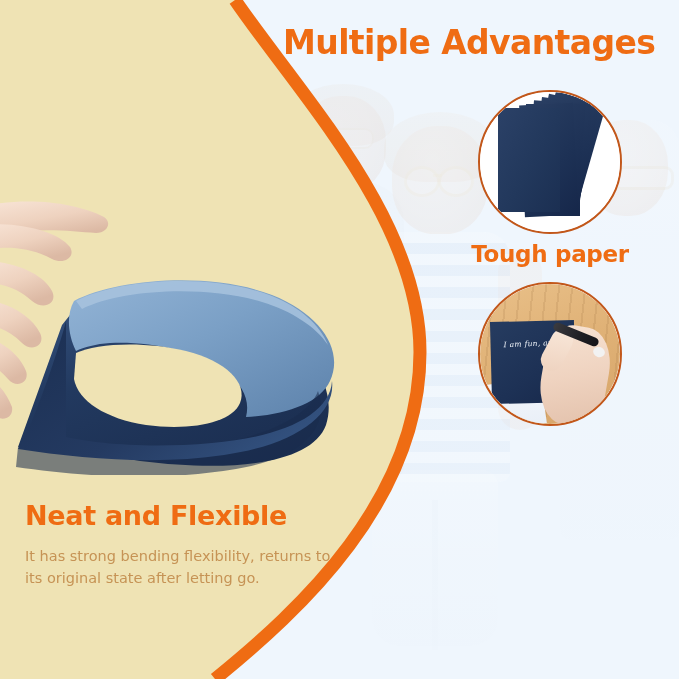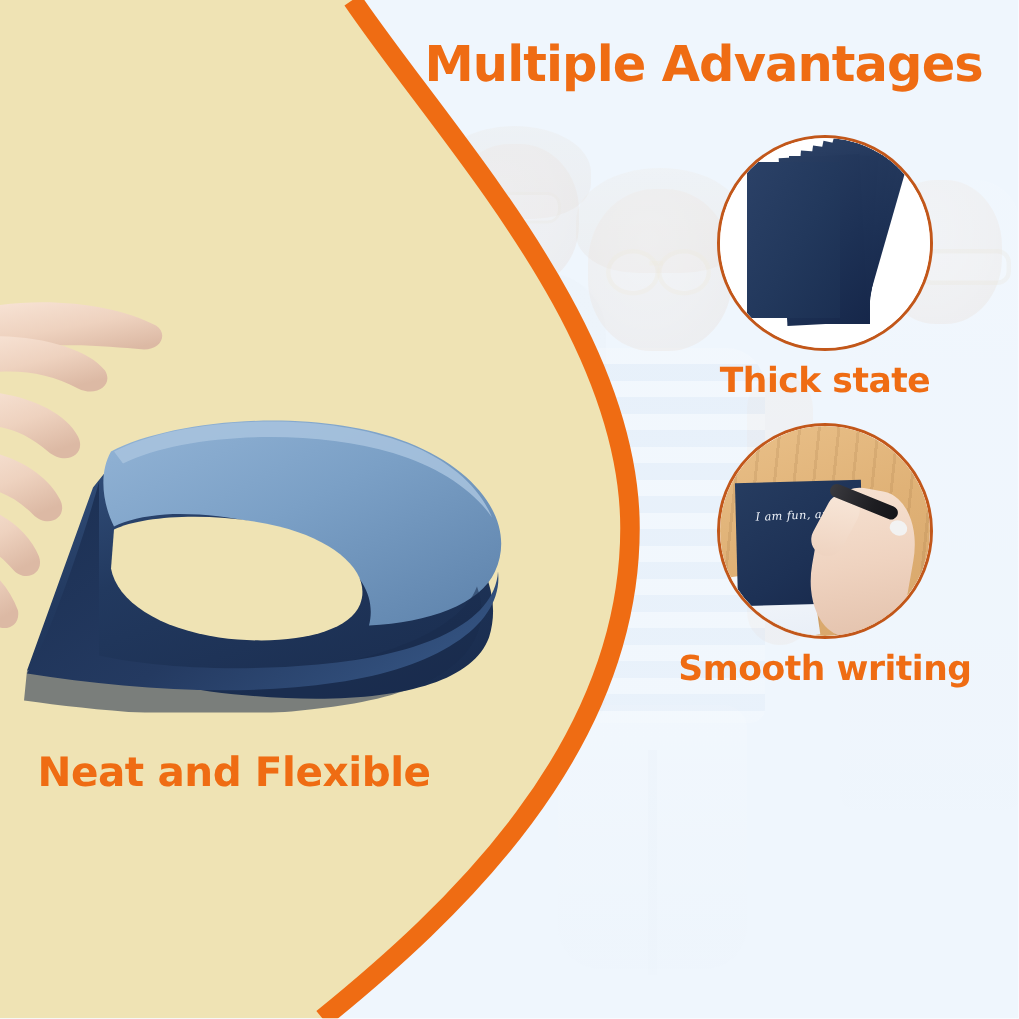--- a/index.html
+++ b/index.html
@@ -463,48 +463,48 @@
 
       <path d="M76,126 C118,104 210,97 272,121 C300,132 320,150 328,170
                C316,152 292,136 262,127 C206,110 122,114 82,134 Z" fill="#a8c3de" opacity="0.85"></path>
     </g>
   </svg>
 
   <div class="poster-title">Multiple Advantages</div>
 
   <div class="left-text">
     <div class="left-heading">Neat and Flexible</div>
+    <div class="left-desc">It has strong bending flexibility, returns to its original state after letting go.</div>
   </div>
 
   <div class="feature" id="feature-0">
     <div class="feature-circle">
       <div class="circle-inner">
         <div class="c1-bg"></div>
         <div class="sheet-fan" style="left:60px;top:4px;width:52px;height:110px;transform:rotate(16deg);"></div>
         <div class="sheet-fan" style="left:57px;top:6px;width:52px;height:110px;transform:rotate(12deg);"></div>
         <div class="sheet-fan" style="left:54px;top:8px;width:52px;height:112px;transform:rotate(8deg);"></div>
         <div class="sheet-fan" style="left:50px;top:10px;width:52px;height:112px;transform:rotate(4deg);"></div>
         <div class="sheet-fan" style="left:46px;top:12px;width:54px;height:112px;transform:rotate(0deg);"></div>
         <div class="sheet-fan" style="left:42px;top:12px;width:54px;height:112px;transform:rotate(-3deg);"></div>
         <div class="sheet-front"></div>
       </div>
     </div>
-    <div class="feature-label">Thick state</div>
+    <div class="feature-label">Tough paper</div>
   </div>
 
   <div class="feature" id="feature-1">
     <div class="feature-circle">
       <div class="circle-inner">
         <div class="wood"></div>
         <div class="bottom-white-2"></div>
         <div class="navy-card"></div>
         <div class="script-text">I am fun, and</div>
         <div class="hand2"></div>
         <div class="finger2"></div>
         <div class="pen2"></div>
         <div class="pen2-cap"></div>
       </div>
     </div>
-    <div class="feature-label">Smooth writing</div>
   </div>
 
 
 </div>
 
 </body></html>

